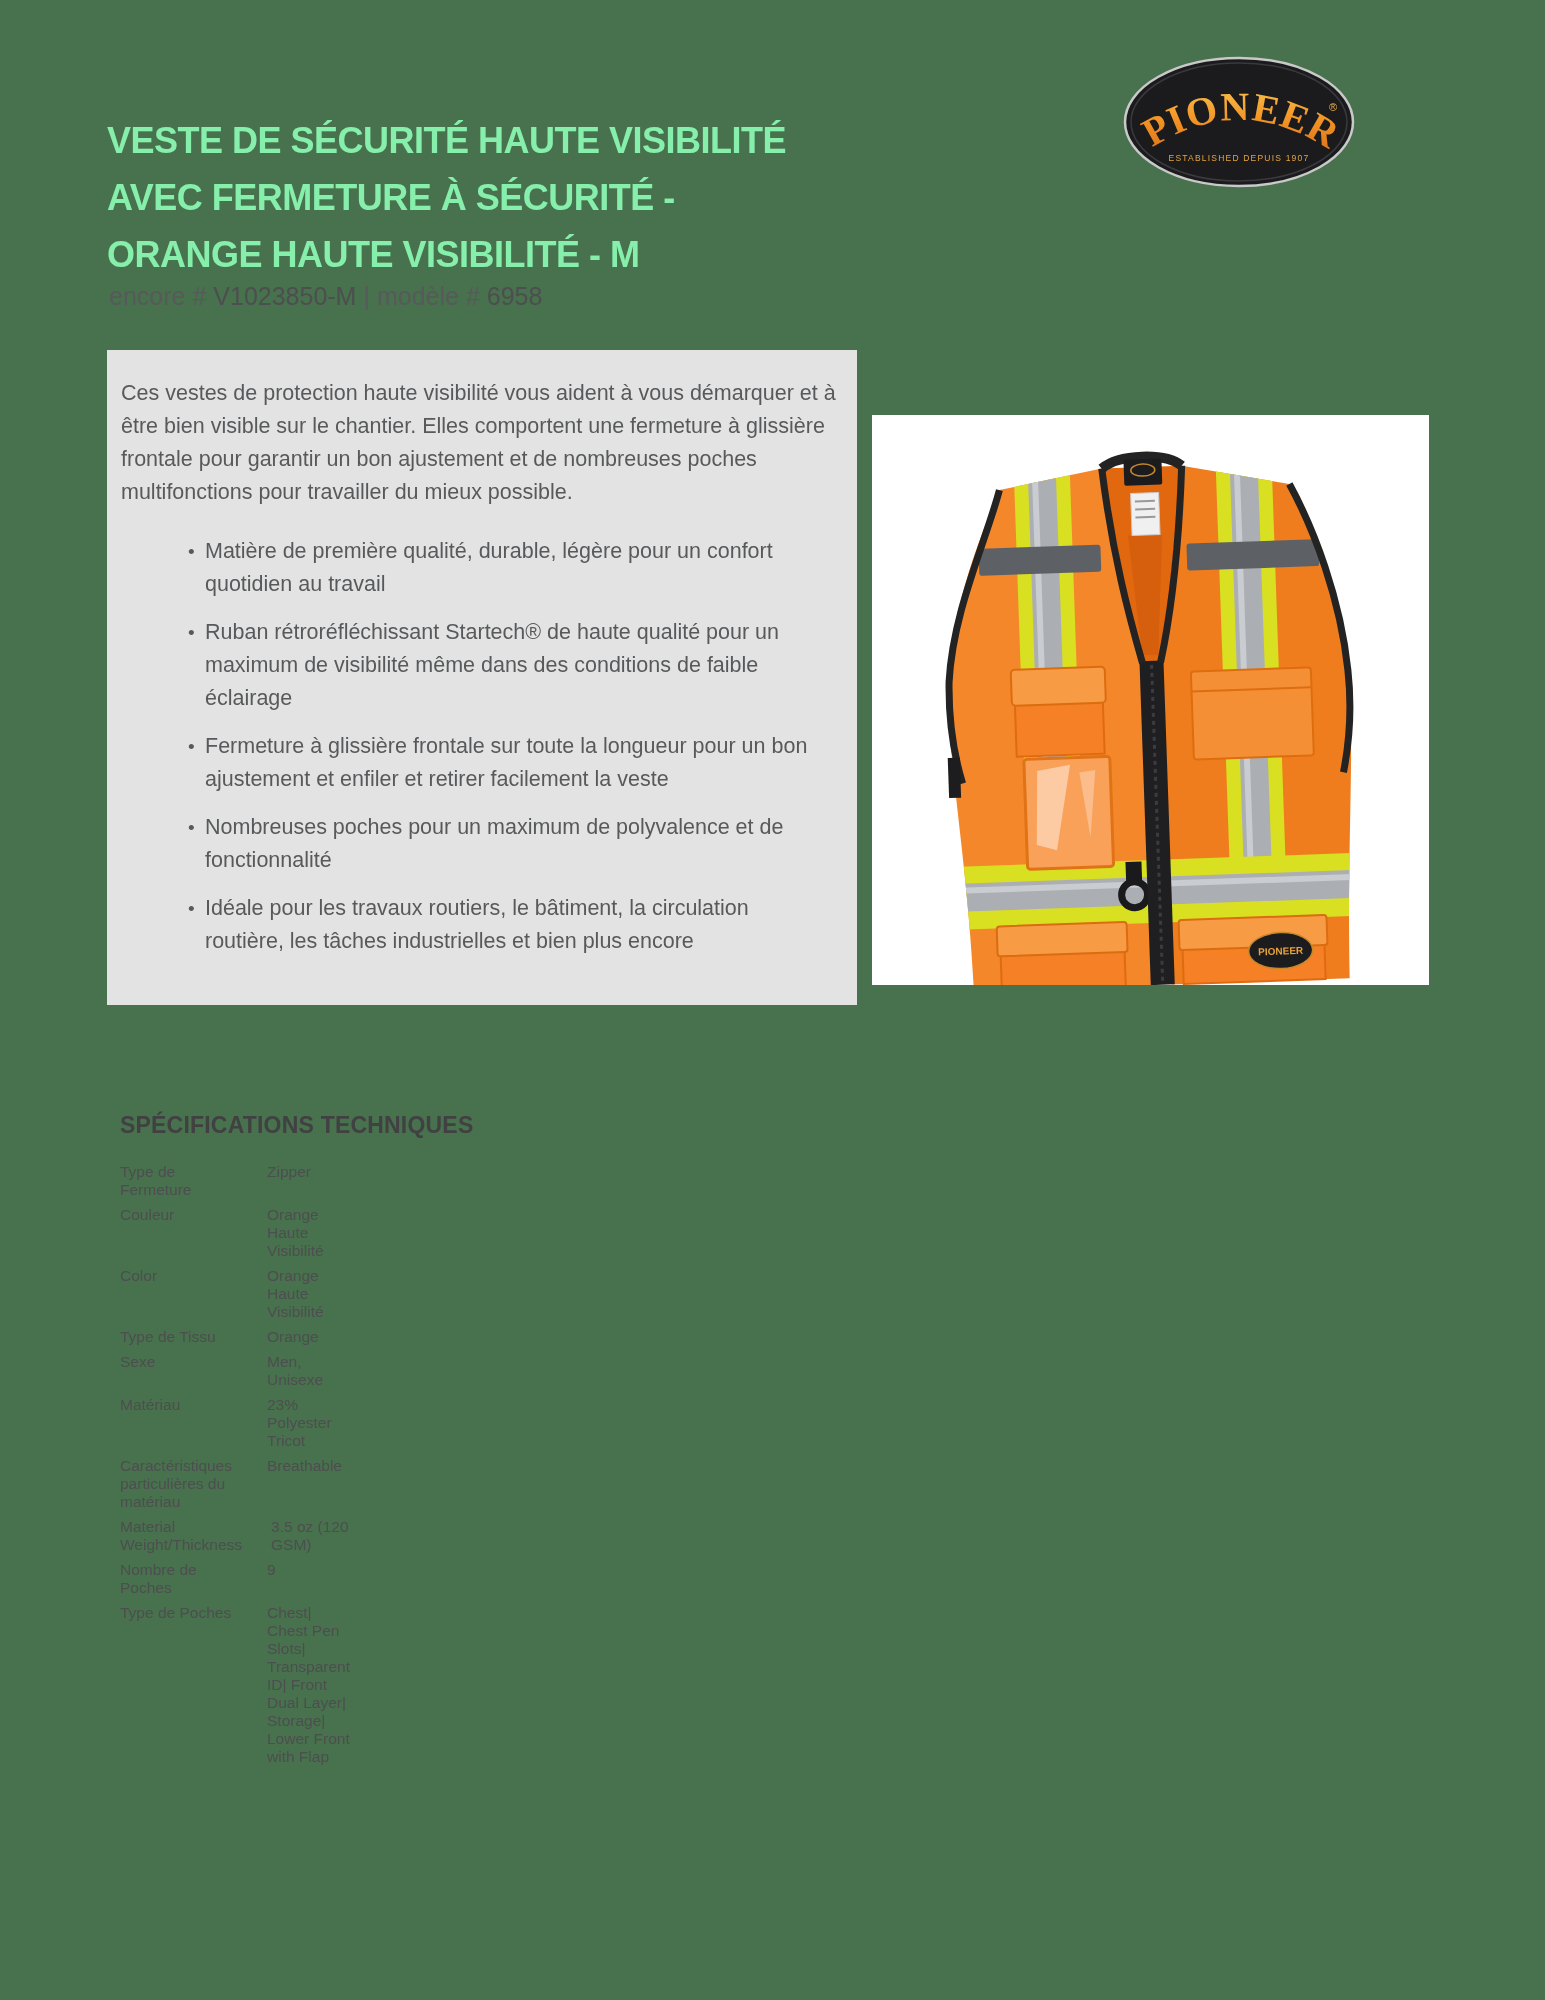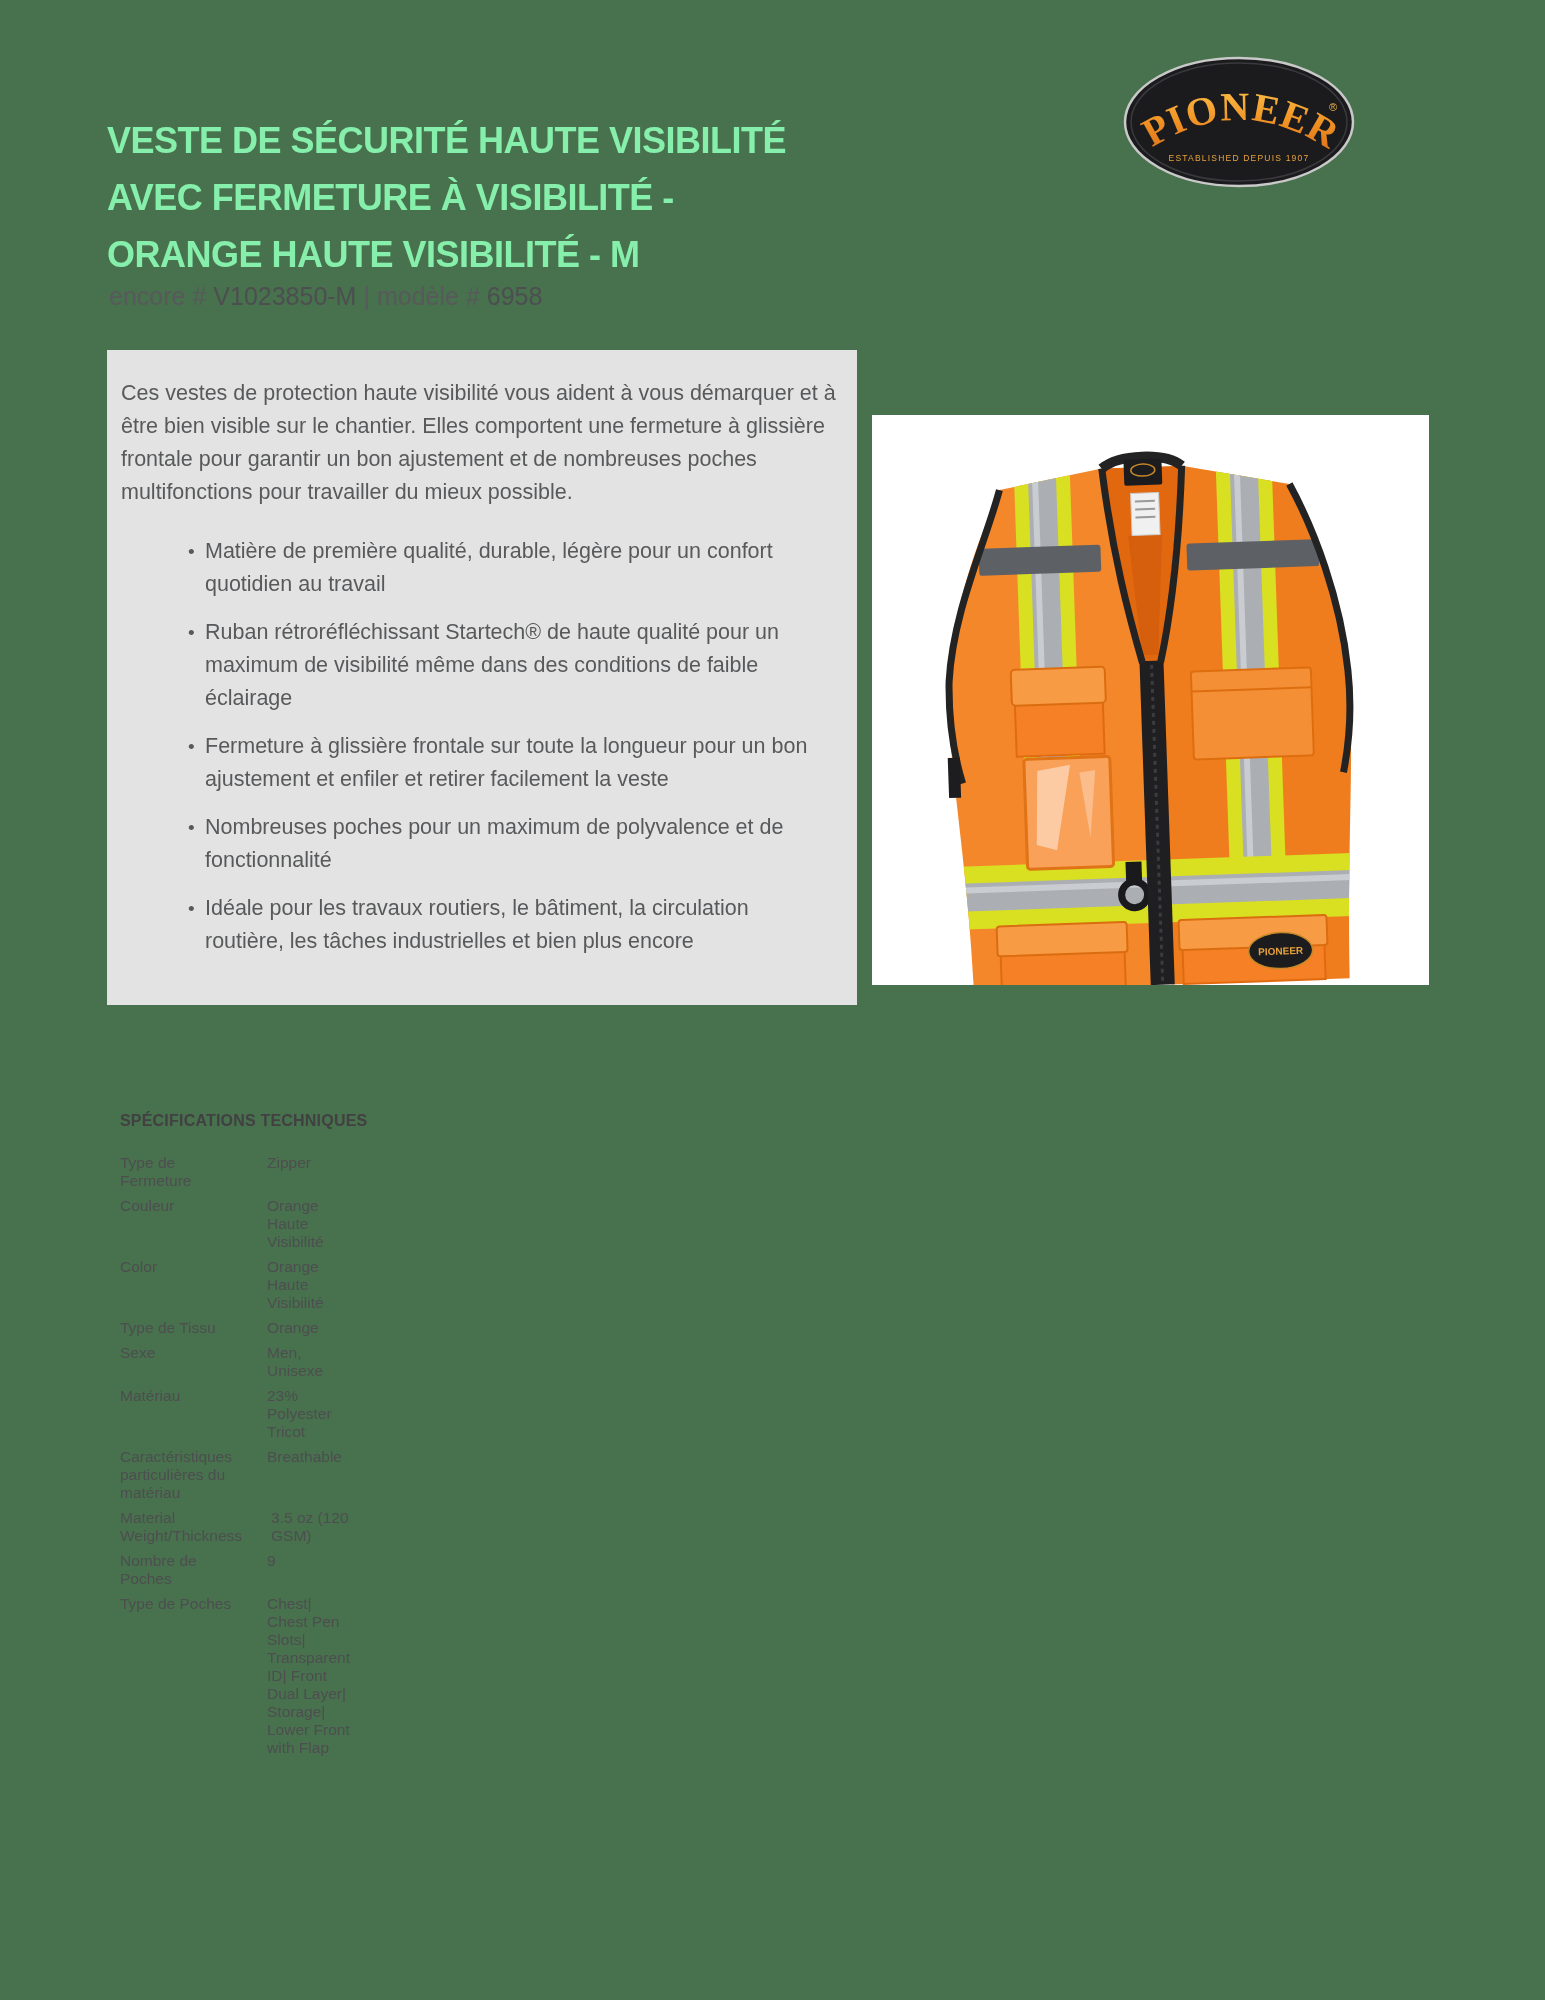--- a/index.html
+++ b/index.html
@@ -24,33 +24,33 @@
   .desc-box ul{list-style:none;margin:26px 0 0 0;padding:0 0 0 84px;}
   .desc-box li{position:relative;margin-bottom:15px;padding-right:30px;}
   .desc-box li .dot{position:absolute;left:-17px;top:0;font-size:19px;}
 
   
   .photo-box{position:absolute;left:872px;top:415px;width:557px;height:570px;background:#ffffff;}
   .photo-box svg{display:block;}
 
   
   .specs{position:absolute;left:120px;top:1112px;width:420px;color:#4d4e50;}
-  .specs h2{margin:0 0 24px 0;font-size:16px;letter-spacing:0.2px;color:#414042;}
+  .specs h2{margin:0 0 24px 0;font-size:23px;letter-spacing:0.2px;color:#414042;}
   .spec-row{display:flex;margin-bottom:7px;font-size:15.5px;line-height:18px;}
   .spec-label{flex:0 0 118px;margin-right:29px;}
   .spec-value{width:88px;}
 </style>
 </head>
 <body>
 
 <div class="page">
 
   <div class="title">
     <div>VESTE DE SÉCURITÉ HAUTE VISIBILITÉ</div>
-    <div>AVEC FERMETURE À VISIBILITÉ -</div>
+    <div>AVEC FERMETURE À SÉCURITÉ -</div>
     <div>ORANGE HAUTE VISIBILITÉ - M</div>
   </div>
 
   <div class="product-line">
     <span class="seg">encore #</span><span class="seg bold">V1023850-M</span><span class="seg">|</span><span class="seg">modèle #</span><span class="seg bold">6958</span>
   </div>
 
   <div class="logo">
     <svg width="236" height="134" viewBox="0 0 236 134">
       <defs>

